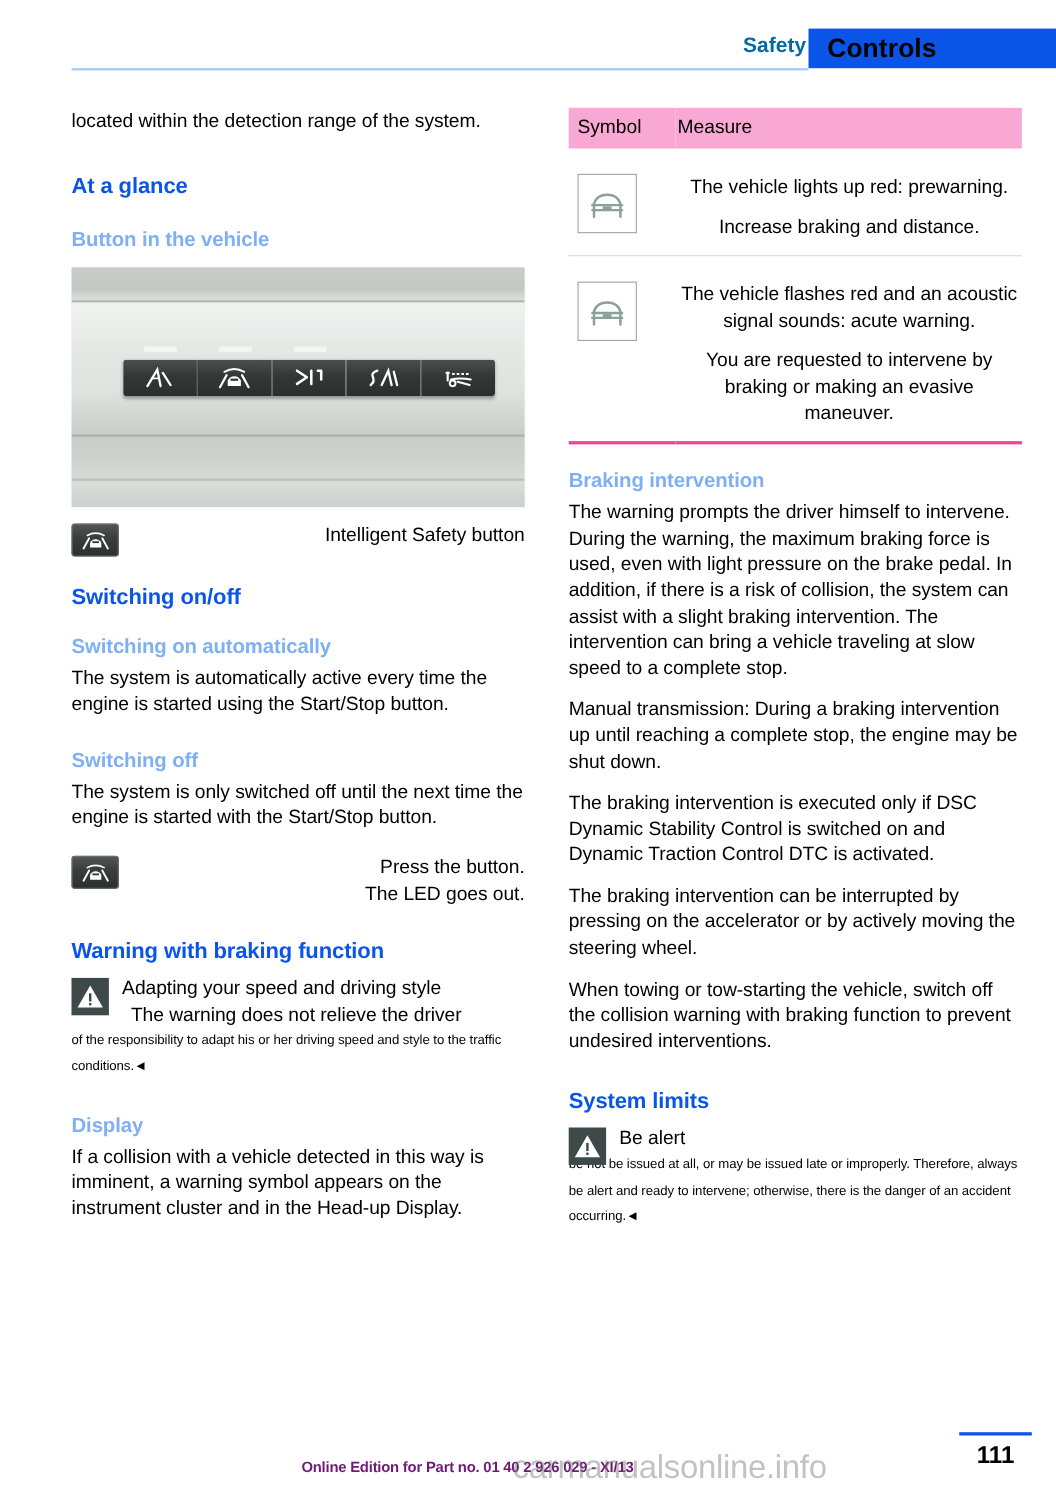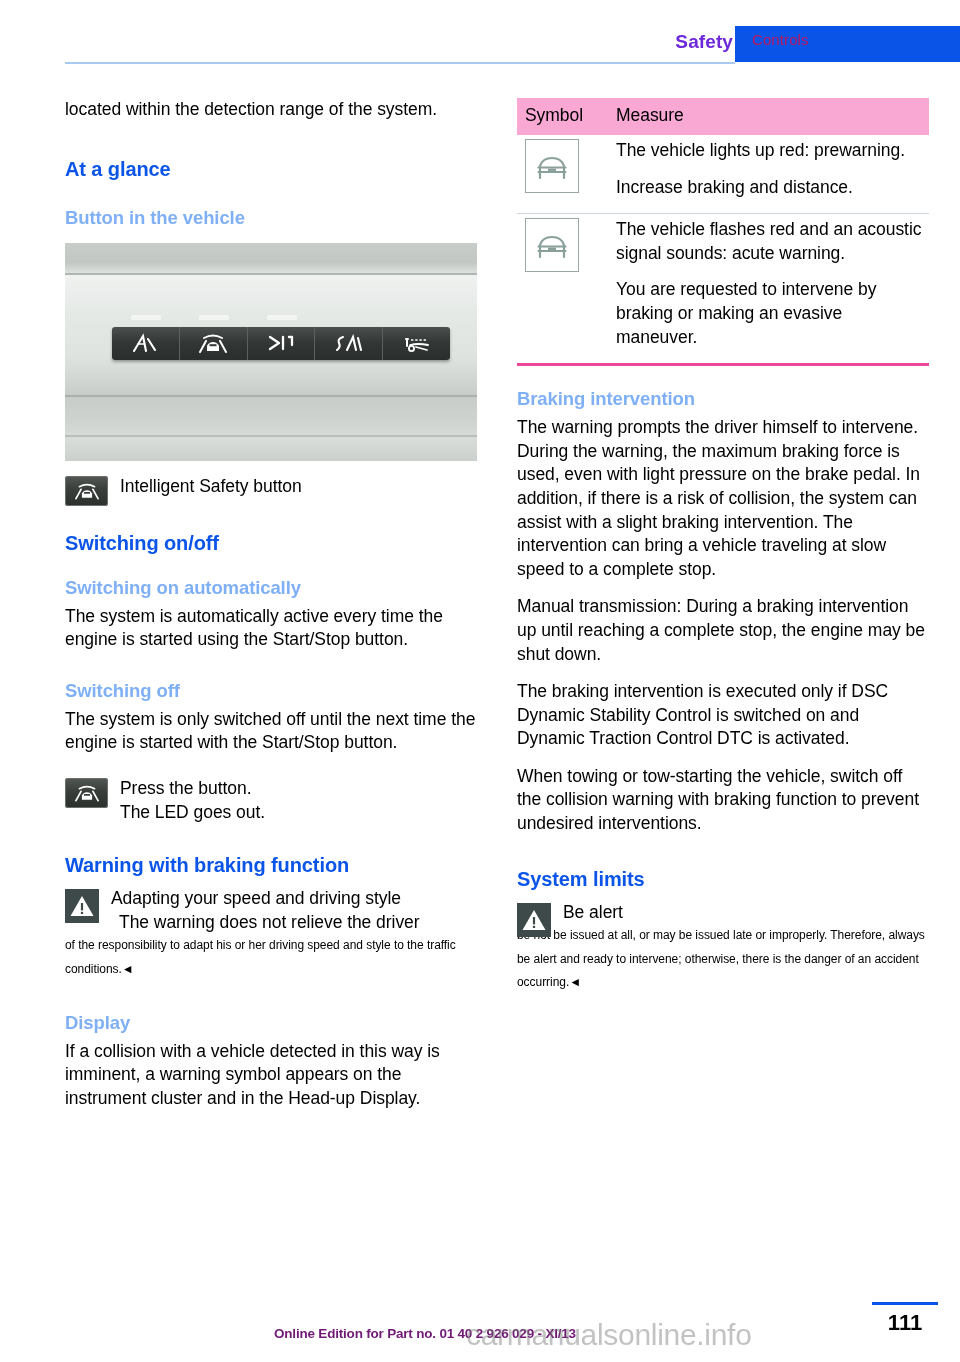--- a/index.html
+++ b/index.html
@@ -22,38 +22,38 @@
     left: 0; top: 0;
     width: 960px;
     height: 72px;
   }
   #header-tab-safety {
     position: absolute;
     right: 227px;
     top: 31px;
     font-size: 19px;
     font-weight: bold;
-    color: #6d28d9;
+    color: #0369a1;
     letter-spacing: 0.1px;
   }
   #header-tab-controls-bg {
     position: absolute;
     left: 735px;
     top: 26px;
     width: 225px;
     height: 36px;
     background: #0a54e8;
   }
   #header-tab-controls {
     position: absolute;
     left: 752px;
     top: 31px;
-    font-size: 15px;
-    font-weight: normal;
-    color: #be185d;
+    font-size: 24px;
+    font-weight: bold;
+    color: #000000;
     letter-spacing: 0.1px;
   }
   #header-rule {
     position: absolute;
     left: 65px;
     top: 62px;
     width: 670px;
     height: 2px;
     background: #a8c9f0;
   }
@@ -176,21 +176,21 @@
     box-shadow: inset 0 0 0 1px #6b706d;
     display: flex; align-items: center; justify-content: center;
     margin-top: 1px;
   }
   .warn-icon {
     flex: 0 0 auto;
     width: 34px; height: 34px;
     background: #3d4a49;
     display: flex; align-items: center; justify-content: center;
   }
-  .fig-text { flex: 1 1 auto; }
+  .fig-text { flex: 1 1 auto; text-align: right; }
   .fig-text .line {
     font-size: 17.5px;
     line-height: 23.6px;
     letter-spacing: -0.05px;
   }
   .warn-wrap { position: relative; }
   .warn-wrap .warn-icon {
     position: absolute; left: 0; top: 2px;
   }
   .warn-wrap .warn-l1 {
@@ -209,22 +209,23 @@
   #symbol-table { width: 412px; border-collapse: collapse; }
   #symbol-table .thead-row { background: #f9a8d4; }
   #symbol-table .thead-row td {
     font-size: 17.5px;
     padding: 7px 0 9px 0;
     letter-spacing: -0.05px;
   }
   #symbol-table td.c-sym { width: 88px; padding-left: 8px; vertical-align: top; }
   #symbol-table td.c-mea { padding-left: 2px; vertical-align: top; }
   #symbol-table tr.data-row td {
-    padding-top: 4px;
+    padding-top: 23px;
     padding-bottom: 14px;
+    text-align: center;
   }
   #symbol-table tr.data-row.r1 { border-bottom: 1px solid #cfd6dd; }
   #symbol-table tr.data-row.r2 { border-bottom: 3px solid #ec4899; }
   .car-sym {
     width: 52px; height: 52px;
     border: 1px solid #9aa7a4;
     display: flex; align-items: center; justify-content: center;
     background: #ffffff;
   }
   .cell-p {
@@ -466,20 +467,21 @@
     </tbody>
   </table>
 
   <div class="sp-22"></div>
   <h3 class="h-lightblue">Braking intervention</h3>
   <div class="sp-6"></div>
 
   <p class="body">The warning prompts the driver himself to intervene. During the warning, the maximum braking force is used, even with light pressure on the brake pedal. In addition, if there is a risk of collision, the system can assist with a slight braking intervention. The intervention can bring a vehicle traveling at slow speed to a complete stop.</p>
   <p class="body">Manual transmission: During a braking intervention up until reaching a complete stop, the engine may be shut down.</p>
   <p class="body">The braking intervention is executed only if DSC Dynamic Stability Control is switched on and Dynamic Traction Control DTC is activated.</p>
+  <p class="body">The braking intervention can be interrupted by pressing on the accelerator or by actively moving the steering wheel.</p>
   <p class="body">When towing or tow-starting the vehicle, switch off the collision warning with braking function to prevent undesired interventions.</p>
 
   <div class="sp-18"></div>
   <h2 class="h-blue">System limits</h2>
 
   <div class="sp-10"></div>
 
   <div class="warn-wrap">
     <div class="warn-icon">
       <svg width="26" height="24" viewBox="0 0 26 24">

